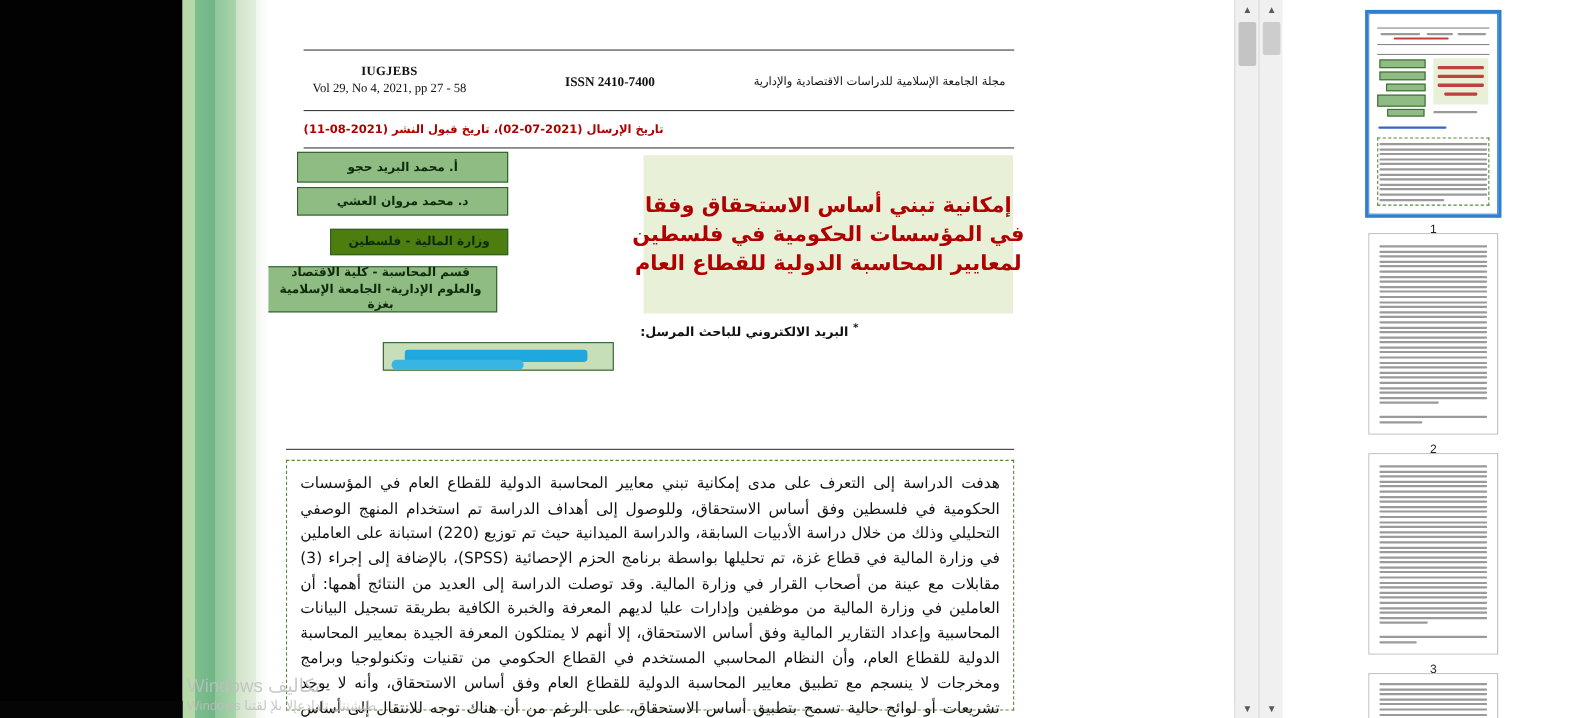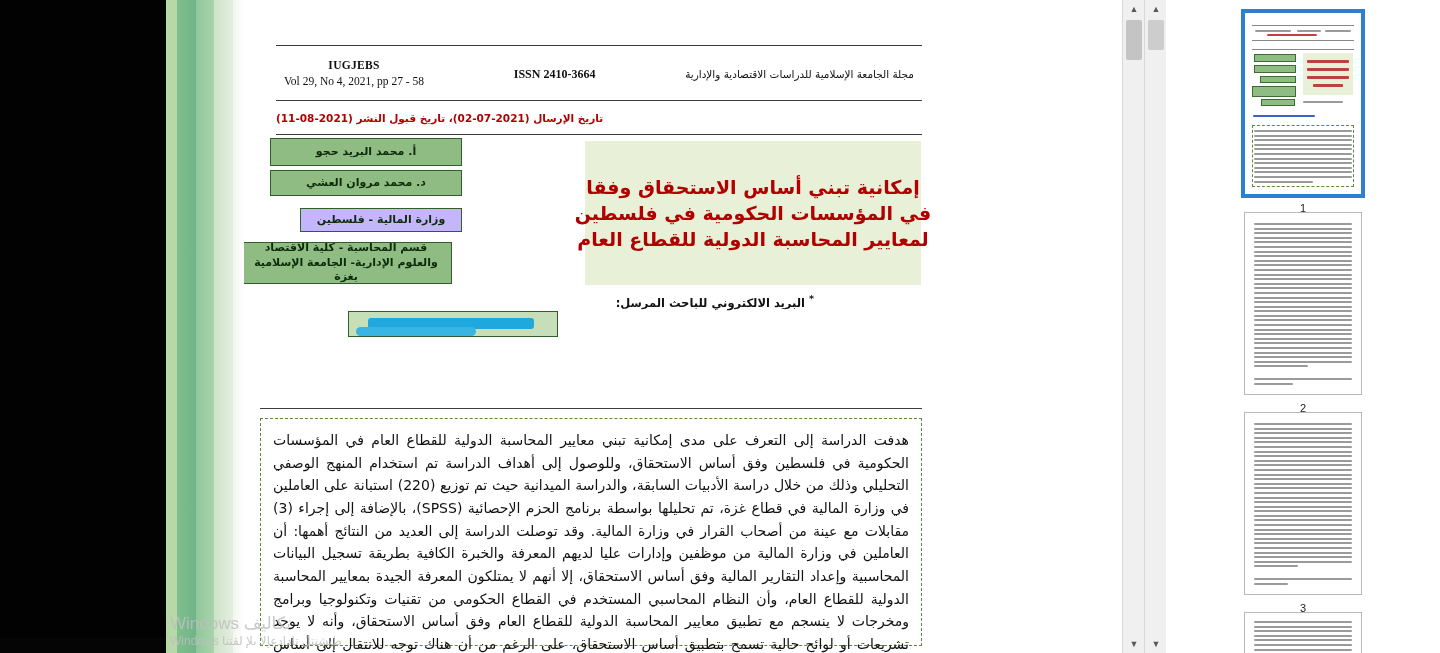--- a/index.html
+++ b/index.html
@@ -92,21 +92,21 @@
     position: absolute;
     background: #8fbc82;
     border: 1.5px solid #2f5f2a;
     color: #0d2a0a;
     font-family: "DejaVu Sans", sans-serif;
     font-size: 11px; font-weight: bold;
     display: flex; align-items: center; justify-content: center;
     text-align: center; direction: rtl; line-height: 1.35;
     padding: 2px 6px;
   }
-  .gbox.pale { background: #c4b5fd; border-color: #2f5f2a; font-weight: bold; }
+  .gbox.pale { background: #4d7c0f; border-color: #2f5f2a; font-weight: bold; }
 
   
   .title-box {
     position: absolute; left: 341px; top: 141px; width: 336px; height: 144px;
     background: #e9f0d8;
     display: flex; flex-direction: column; align-items: center; justify-content: center;
     gap: 4px; direction: rtl; padding: 6px 10px;
   }
   .title-line {
     font-family: "DejaVu Sans", sans-serif;
@@ -115,21 +115,21 @@
   }
   .title-sub {
     font-family: "DejaVu Sans", sans-serif;
     font-size: 12.5px; font-weight: bold; color: #b00000;
     white-space: nowrap;
   }
 
   
   .email-label-ar {
     position: absolute; left: 338px; top: 293px; width: 232px;
-    text-align: right; direction: rtl;
+    text-align: left; direction: rtl;
     font-family: "DejaVu Sans", sans-serif;
     font-size: 11.5px; color: #111; font-weight: bold;
   }
   .email-label-en {
     position: absolute; left: 240px; top: 317px;
     font-family: "Liberation Serif", serif; font-size: 11px; color: #111;
   }
   .email-box {
     position: absolute; left: 104px; top: 311px; width: 210px; height: 26px;
     background: #c7dfb9; border: 1.5px solid #2f5f2a;
@@ -263,21 +263,21 @@
   <div class="page">
 
     <div class="hdr-rule top"></div>
     <div class="hdr-rule bottom"></div>
 
     <div class="hdr-inner">
       <div class="hdr-left">
         <div class="hdr-journal">IUGJEBS</div>
         <div class="hdr-vol">Vol 29, No 4, 2021, pp 27 - 58</div>
       </div>
-      <div class="hdr-issn">ISSN 2410-3664</div>
+      <div class="hdr-issn">ISSN 2410-7400</div>
       <div class="hdr-ar">مجلة الجامعة الإسلامية للدراسات الاقتصادية والإدارية</div>
     </div>
 
     <div class="dates">تاريخ الإرسال (2021-07-02)، تاريخ قبول النشر (2021-08-11)</div>
     <div class="hdr-rule date"></div>
 
     <div class="authors">
       <div class="lbl" style="left:441px; top:143px; width:120px;">اسم الباحث الأول:</div>
       <div class="gbox" style="left:26px; top:138px; width:192px; height:28px;">أ. محمد البريد حجو</div>
 

